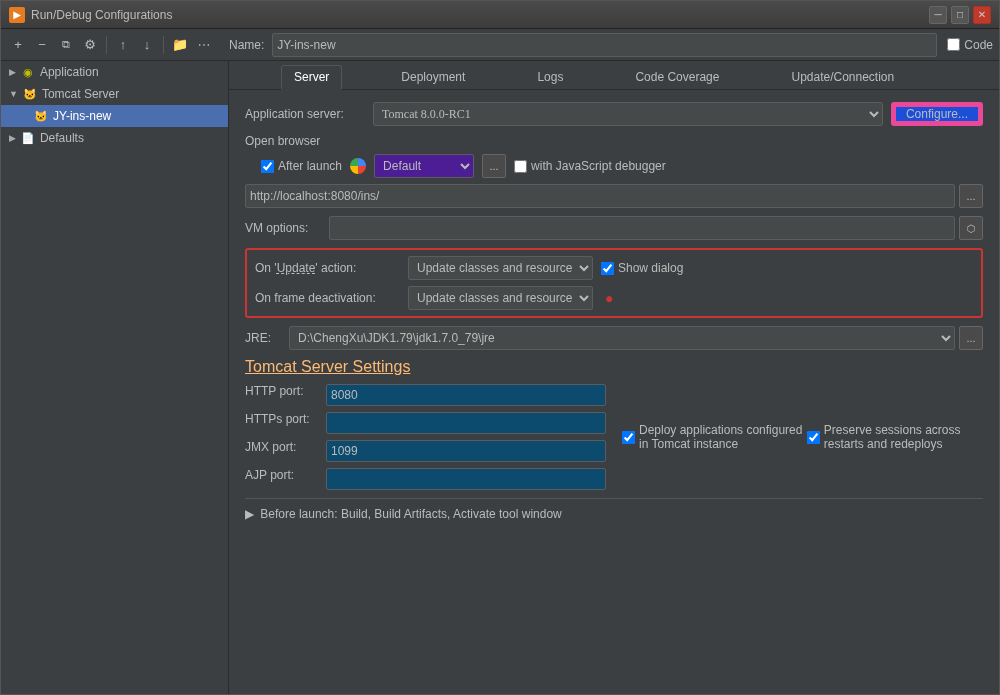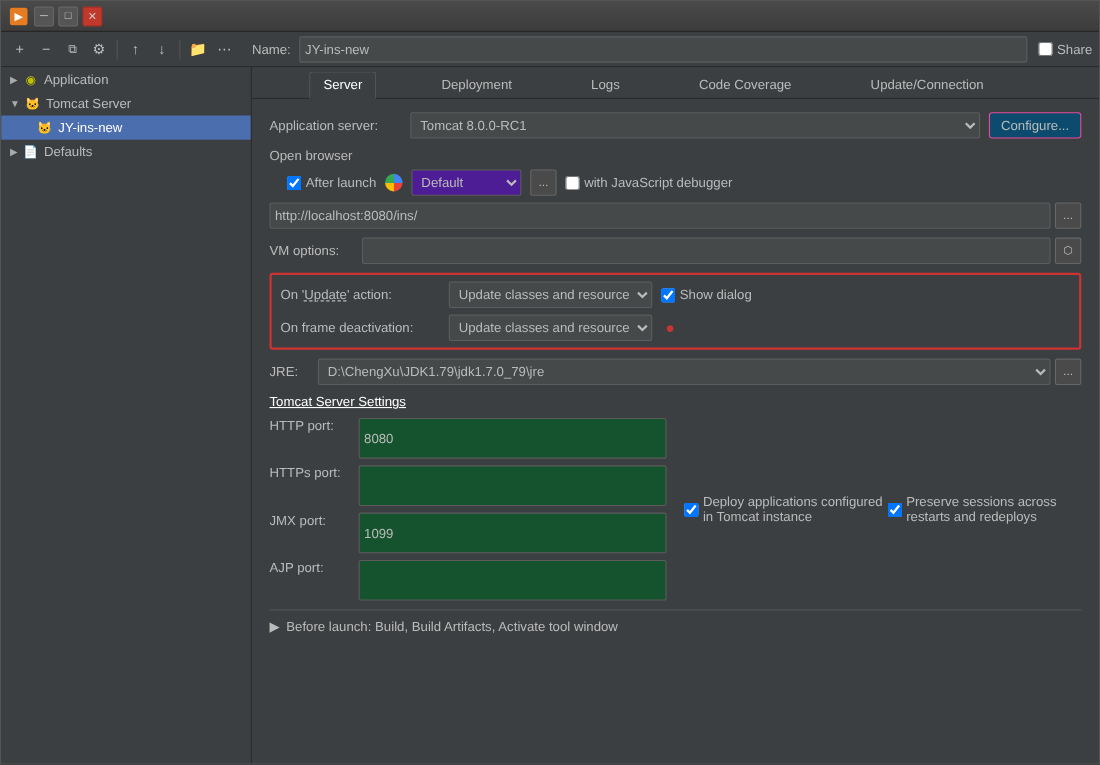--- a/index.html
+++ b/index.html
@@ -248,22 +248,22 @@
       border: 1px solid #5c5c5c;
       color: #bbbbbb;
       padding: 0 4px;
       font-size: 12px;
       border-radius: 2px;
       cursor: pointer;
     }
 
     .configure-btn {
       height: 24px;
-      background: #0c4a6e;
-      border: 1px solid #ec4899;
+      background: #1d4ed8;
+      border: 5px solid #ec4899;
       color: #bbbbbb;
       padding: 0 10px;
       font-size: 12px;
       cursor: pointer;
       border-radius: 3px;
     }
 
     .section-label {
       color: #bbbbbb;
       font-size: 12px;
@@ -417,42 +417,42 @@
       height: 24px;
       background: #45494a;
       border: 1px solid #5c5c5c;
       color: #bbbbbb;
       padding: 0 4px;
       font-size: 12px;
       border-radius: 2px;
     }
 
     .server-settings-title {
-      color: #ffffff;
-      font-size: 12px;
+      color: #fdba74;
+      font-size: 16px;
       margin-bottom: 8px;
       text-decoration: underline;
     }
 
     .port-row {
       display: flex;
       align-items: flex-start;
       gap: 6px;
     }
 
     .port-label {
       color: #bbbbbb;
       font-size: 12px;
       min-width: 75px;
     }
 
     .port-input {
       width: 280px;
-      height: 37px;
-      background: #14532d;
+      height: 22px;
+      background: #0c4a6e;
       border: 1px solid #5c5c5c;
       color: #bbbbbb;
       padding: 0 4px;
       font-size: 12px;
       border-radius: 2px;
     }
 
     .deploy-options {
       display: flex;
       gap: 4px;
@@ -502,20 +502,21 @@
       text-decoration-style: dashed;
     }
   </style>
 </head>
 <body>
 
 <div class="window">
 
   <div class="title-bar">
     <div class="title-bar-icon">▶</div>
+    <span class="title-bar-text">Run/Debug Configurations</span>
     <div class="title-bar-controls">
       <div class="title-btn">─</div>
       <div class="title-btn">□</div>
       <div class="title-btn close">✕</div>
     </div>
   </div>
 
   <div class="toolbar">
     <div class="toolbar-btn" title="Add">
       <span>+</span>
@@ -542,21 +543,21 @@
     </div>
     <div class="toolbar-btn">
       <span>⋯</span>
     </div>
     <div class="toolbar-name-area">
       <span class="name-label">Name:</span>
       <input class="name-input" type="text" value="JY-ins-new" style="">
     </div>
     <div class="share-checkbox">
       <input type="checkbox" style="">
-      <span>Share</span>
+      <span>Code</span>
     </div>
   </div>
 
   <div class="main-content">
 
     <div class="sidebar">
 
       <div class="sidebar-item">
         <span class="arrow-icon">▶</span>
         <span class="tree-icon app-icon">◉</span>
@@ -588,21 +589,21 @@
         <div class="tab">Deployment</div>
         <div class="tab">Logs</div>
         <div class="tab">Code Coverage</div>
         <div class="tab">Update/Connection</div>
       </div>
 
       <div class="panel-content">
 
         <div class="form-row">
           <span class="form-label">Application server:</span>
-          <select class="form-input" style="flex:1;">
+          <select class="form-input" style="flex:1;font-family:Liberation Serif, serif;">
             <option>Tomcat 8.0.0-RC1</option>
           </select>
           <button class="configure-btn">Configure...</button>
         </div>
 
         <div style="margin-bottom:6px;">
           <div class="section-label">Open browser</div>
           <div class="browser-row">
             <label class="checkbox-label">
               <input type="checkbox" checked="" style="">

